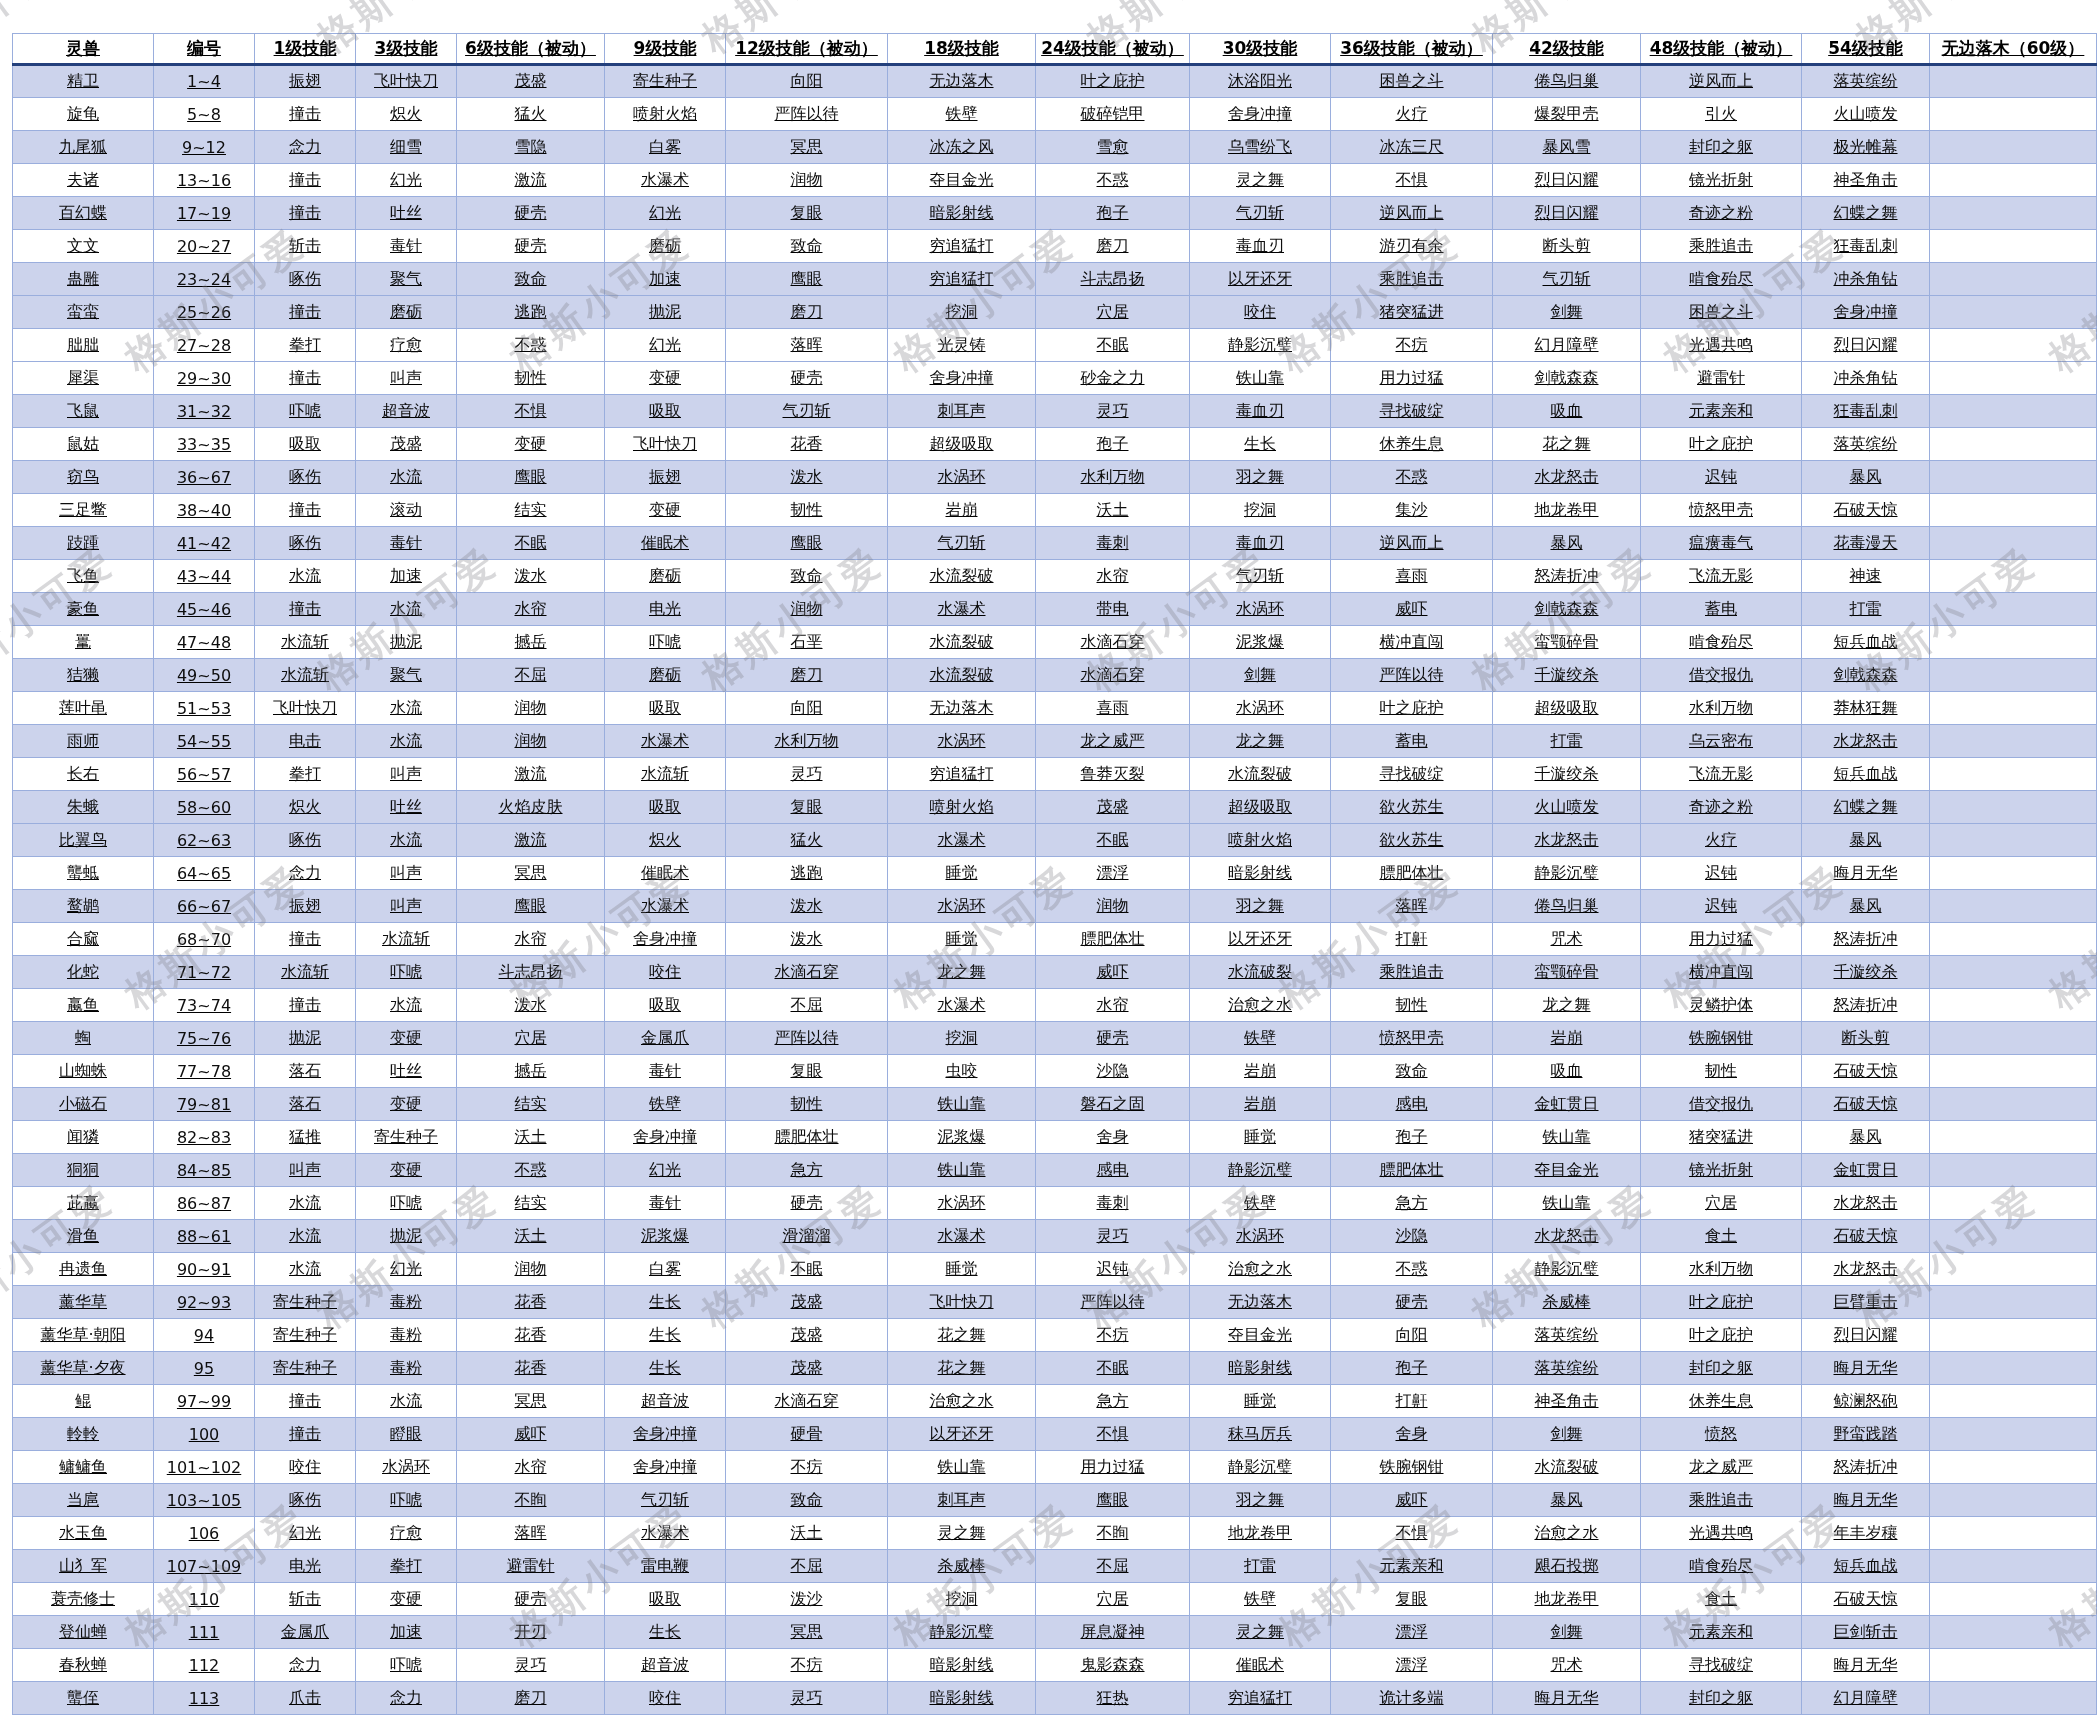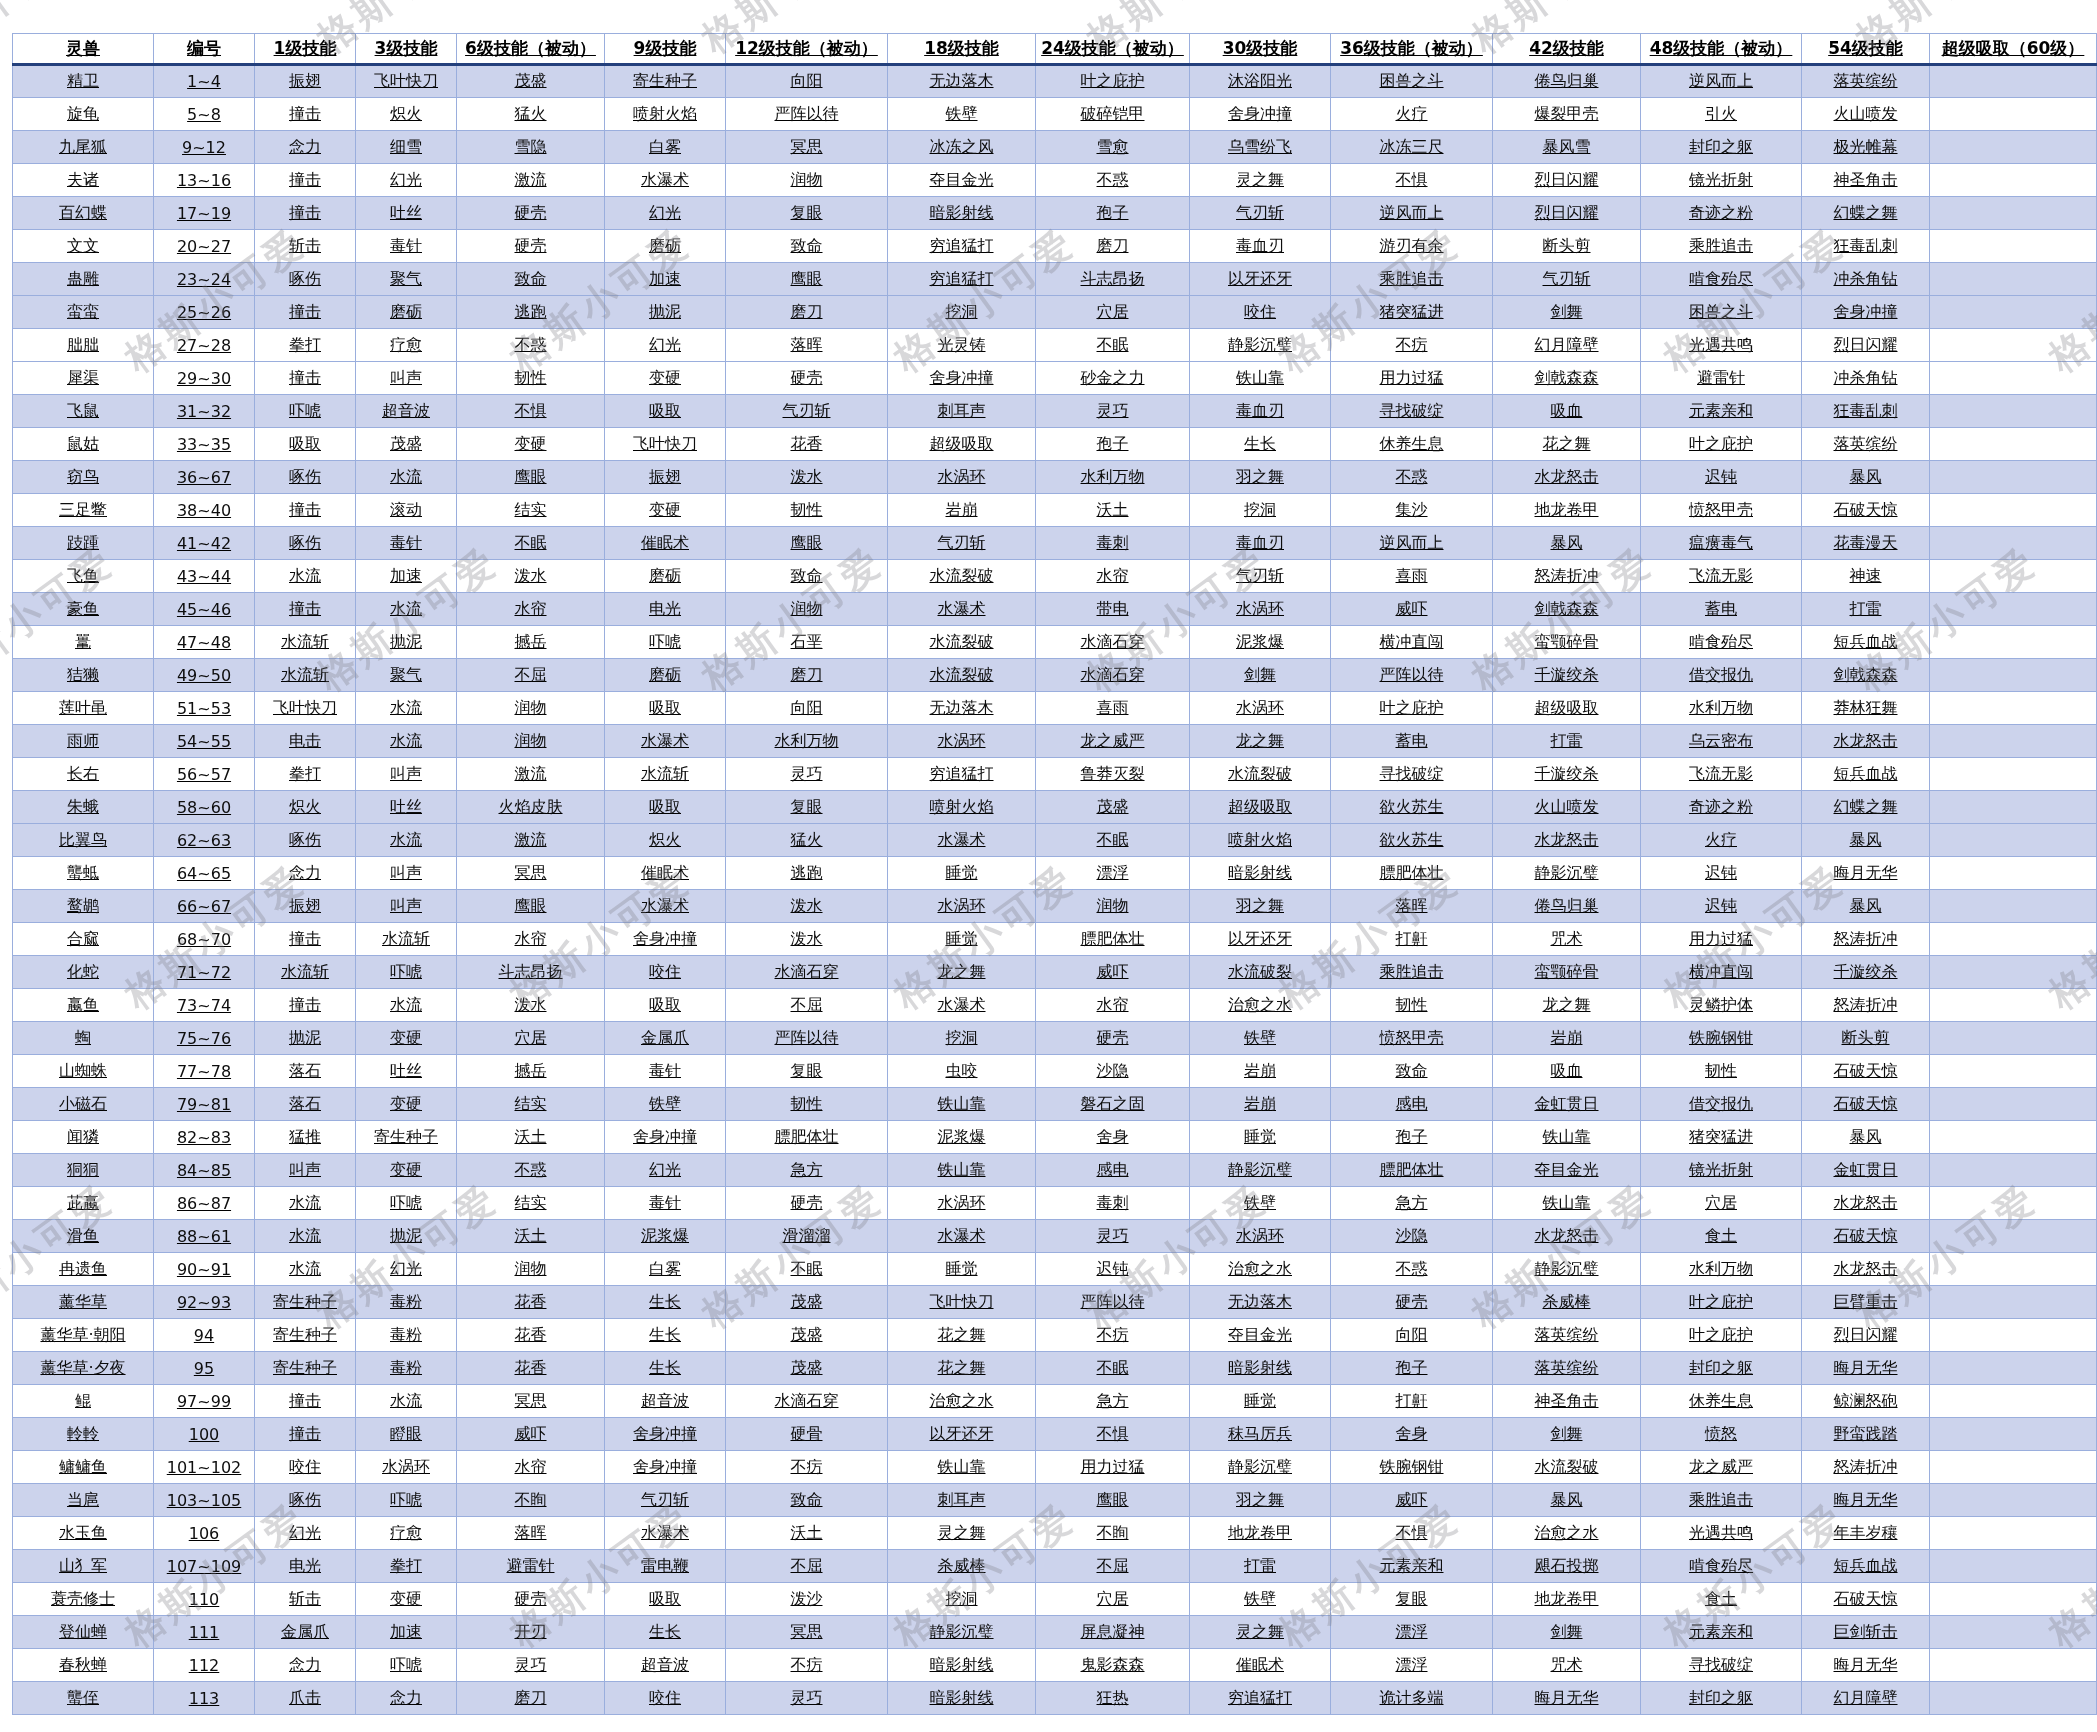--- a/index.html
+++ b/index.html
@@ -59,21 +59,21 @@
           <th>6级技能（被动）</th>
           <th>9级技能</th>
           <th>12级技能（被动）</th>
           <th>18级技能</th>
           <th>24级技能（被动）</th>
           <th>30级技能</th>
           <th>36级技能（被动）</th>
           <th>42级技能</th>
           <th>48级技能（被动）</th>
           <th>54级技能</th>
-          <th>超级吸取（60级）</th>
+          <th>无边落木（60级）</th>
         </tr>
     </thead>
     <tbody>
         <tr class="shade">
           <td>精卫</td>
           <td>1~4</td>
           <td>振翅</td>
           <td>飞叶快刀</td>
           <td>茂盛</td>
           <td>寄生种子</td>

